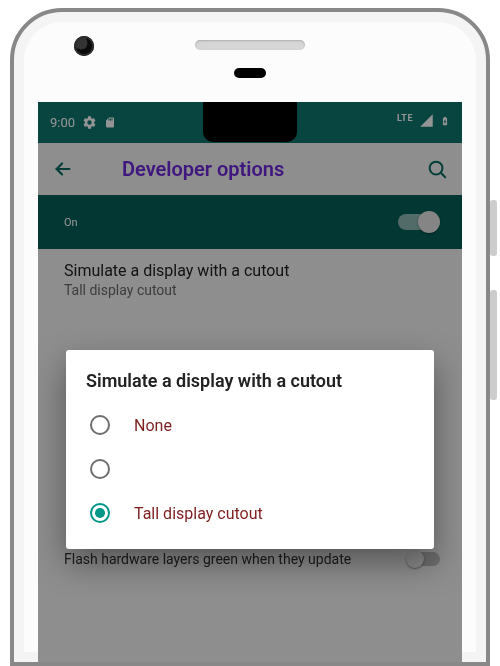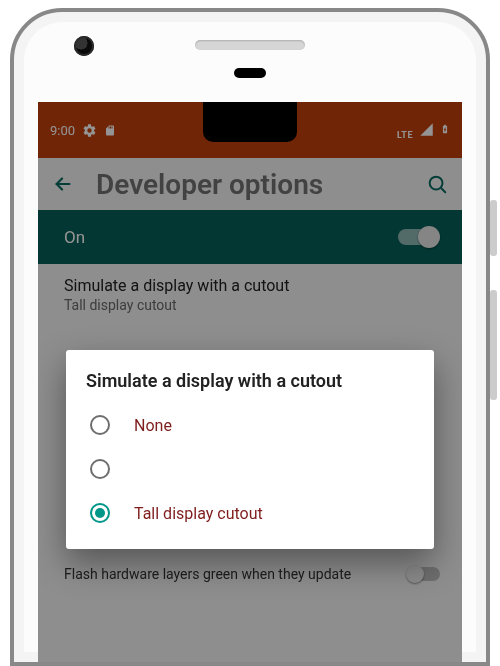--- a/index.html
+++ b/index.html
@@ -12,30 +12,30 @@
     overflow: hidden;
   }
   .side-btn { position: absolute; right: 3px; width: 7px; background: #ccc; border-radius: 3px; }
   .side-btn.a { top: 200px; height: 56px; }
   .side-btn.b { top: 290px; height: 110px; }
   .bezel-top { position: relative; height: 78px; }
   .camera { position: absolute; left: 60px; top: 24px; width: 20px; height: 20px; border-radius: 50%; background: radial-gradient(circle at 35% 35%, #333 0 35%, #0a0a0a 36% 100%); box-shadow: 0 0 0 2px #2a2a2a inset; }
   .speaker { position: absolute; left: 50%; top: 28px; transform: translateX(-50%); width: 110px; height: 10px; border-radius: 6px; background: #d6d6d6; box-shadow: inset 0 1px 2px rgba(0,0,0,.2); }
   .sensor { position: absolute; left: 50%; top: 56px; transform: translateX(-50%); width: 32px; height: 10px; border-radius: 6px; background: #000; }
   .screen { position: absolute; left: 24px; right: 24px; top: 90px; bottom: 0; background: #f5f5f5; overflow: hidden; }
-  .statusbar { height: 56px; background: #c2410c; color: #fff; display: flex; align-items: center; padding: 0 12px; font-size: 13px; position: relative; }
+  .statusbar { height: 41px; background: #0f766e; color: #fff; display: flex; align-items: center; padding: 0 12px; font-size: 13px; position: relative; }
   .status-left { display: flex; align-items: center; gap: 7px; }
-  .status-right { position: absolute; right: 12px; display: flex; align-items: flex-end; gap: 6px; }
+  .status-right { position: absolute; right: 12px; display: flex; align-items: flex-start; gap: 6px; }
   .gear-icon, .sd-icon { display: inline-flex; }
   .notch { position: absolute; top: 0; left: 50%; transform: translateX(-50%); width: 94px; height: 40px; background: #000; border-radius: 0 0 10px 10px; }
   .appbar { height: 52px; display: flex; align-items: center; padding: 0 14px; gap: 22px; background: rgba(250,250,250,.0); }
-  .appbar .title { color: #737373; font-weight: 600; font-size: 28px; flex: 1; }
+  .appbar .title { color: #6d28d9; font-weight: 600; font-size: 20px; flex: 1; margin-left: 26px; }
   .appbar .back, .appbar .search { color: #0a6b62; display: inline-flex; }
   .toggle-row { background: #066059; color: #fff; height: 54px; display: flex; align-items: center; padding: 0 26px; justify-content: space-between; }
-  .toggle-row .lbl { font-size: 17px; }
+  .toggle-row .lbl { font-size: 11px; }
   .switch { width: 38px; height: 16px; background: rgba(255,255,255,.55); border-radius: 10px; position: relative; }
   .switch .thumb { position: absolute; right: -4px; top: -3px; width: 22px; height: 22px; border-radius: 50%; background: #e6e6e6; box-shadow: 0 1px 2px rgba(0,0,0,.4); }
   .switch.small { width: 32px; height: 14px; background: #bdbdbd; }
   .switch.small .thumb { width: 18px; height: 18px; top: -2px; right: auto; left: -2px; background: #efefef; }
   .setting-row { padding: 12px 26px; }
   .setting-row .t1 { font-size: 16px; color: #222; }
   .setting-row .t2 { font-size: 14px; color: #6a6a6a; margin-top: 2px; }
   .setting-row.btm { display: flex; align-items: center; justify-content: space-between; gap: 14px; padding: 10px 22px 0 26px; }
   .setting-row.btm .t1 { font-size: 14px; color: #333; line-height: 1.3; }
   .scrim { position: absolute; inset: 0; background: rgba(0,0,0,.42); }

